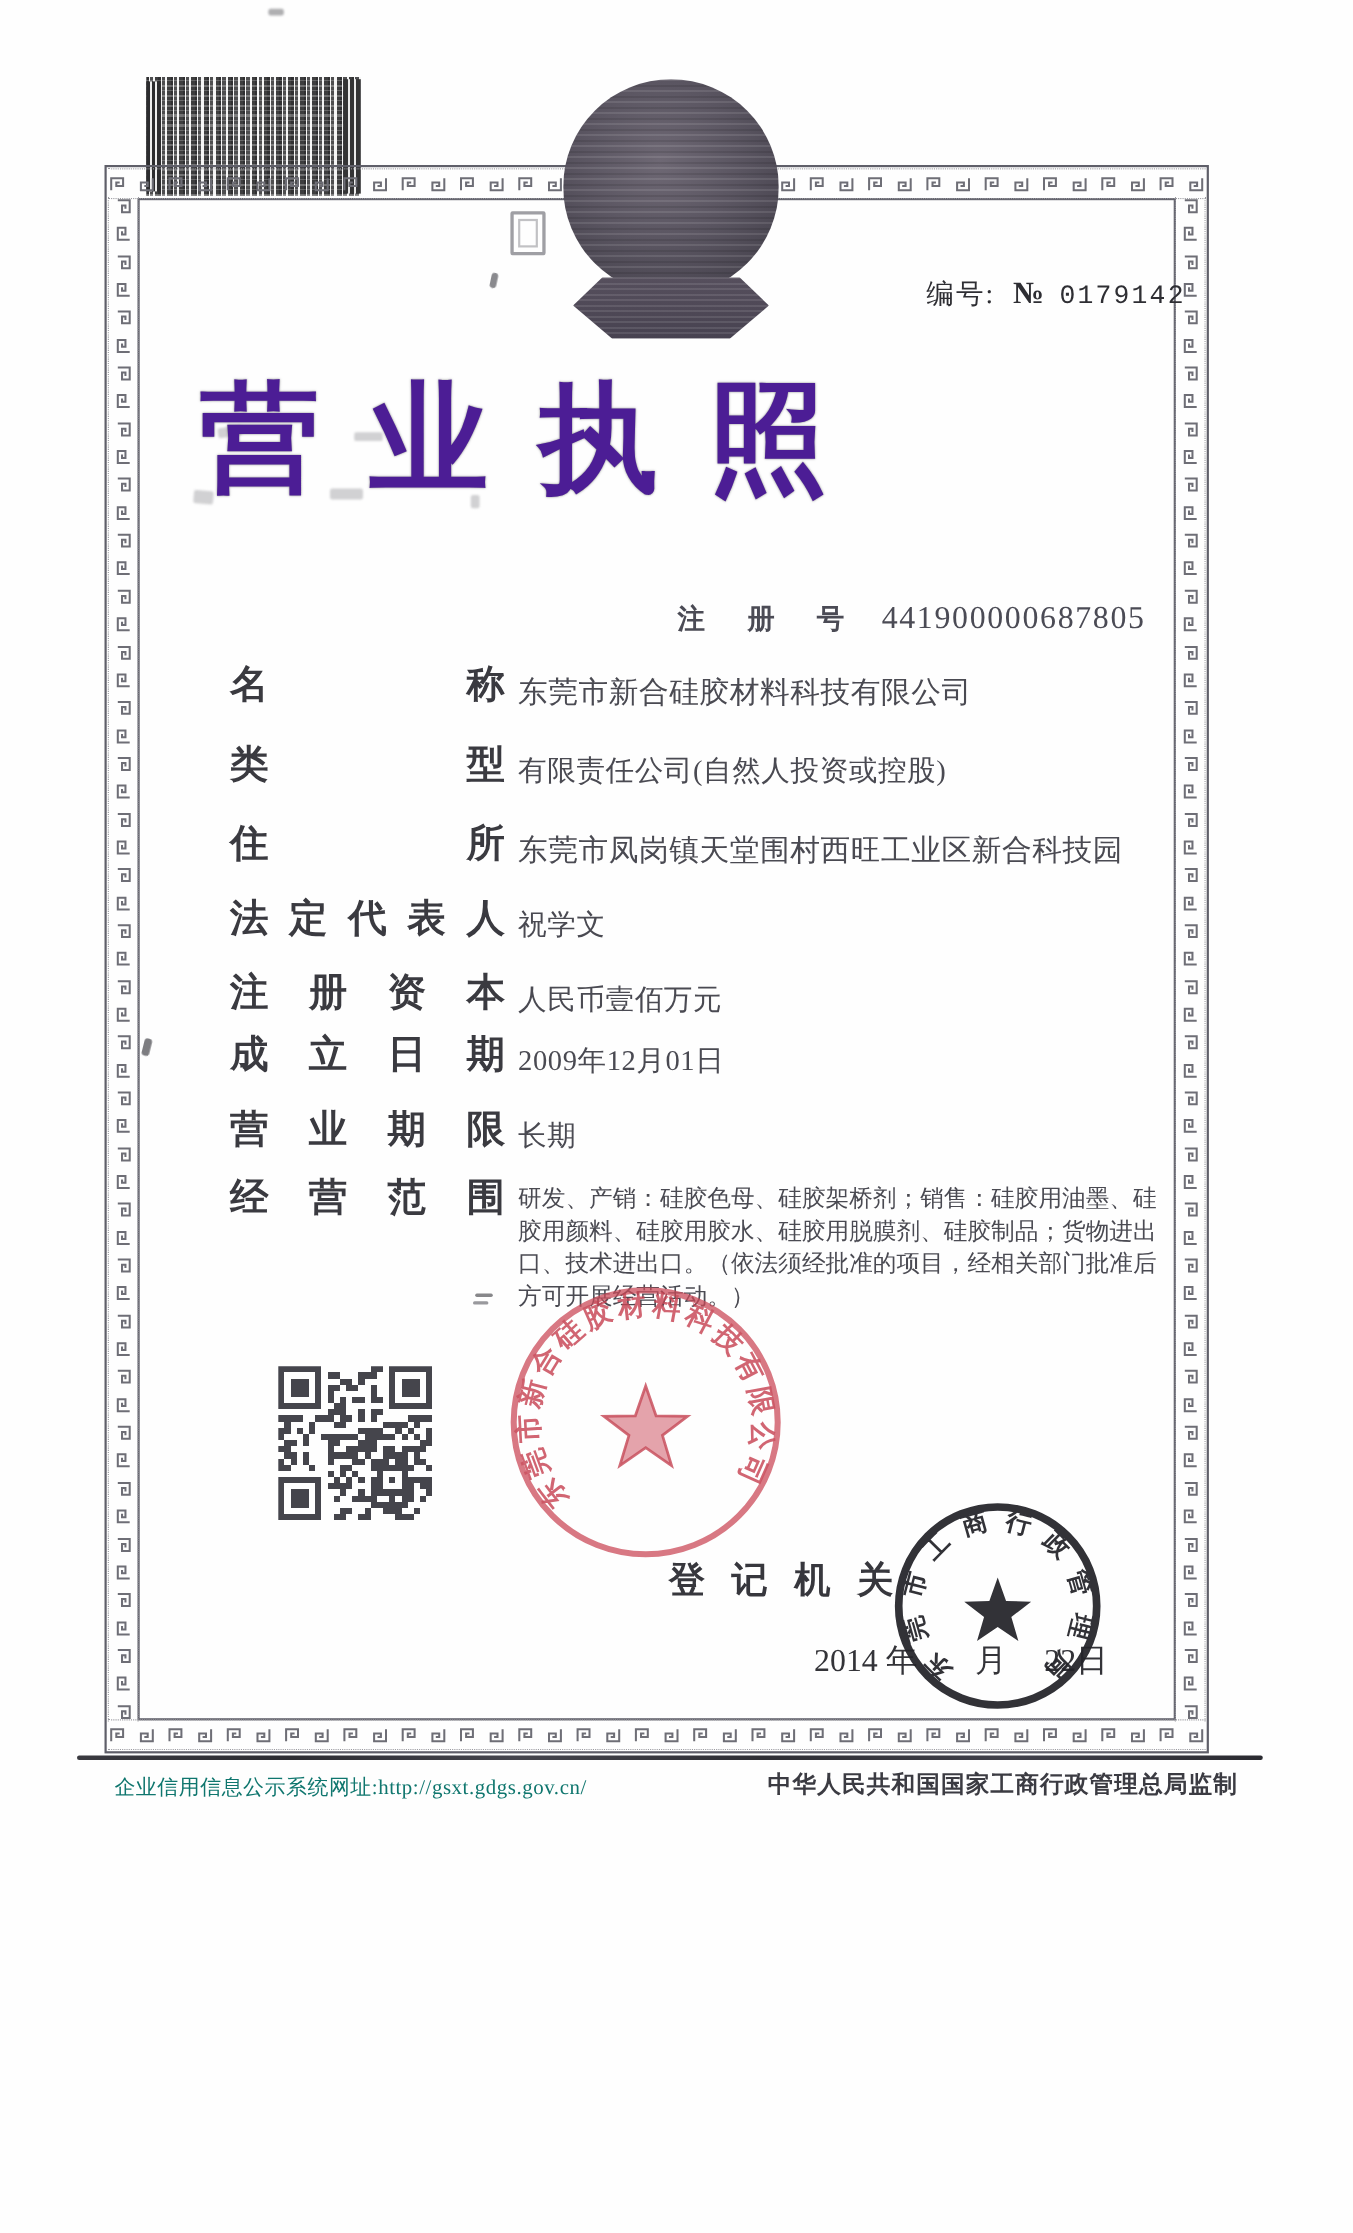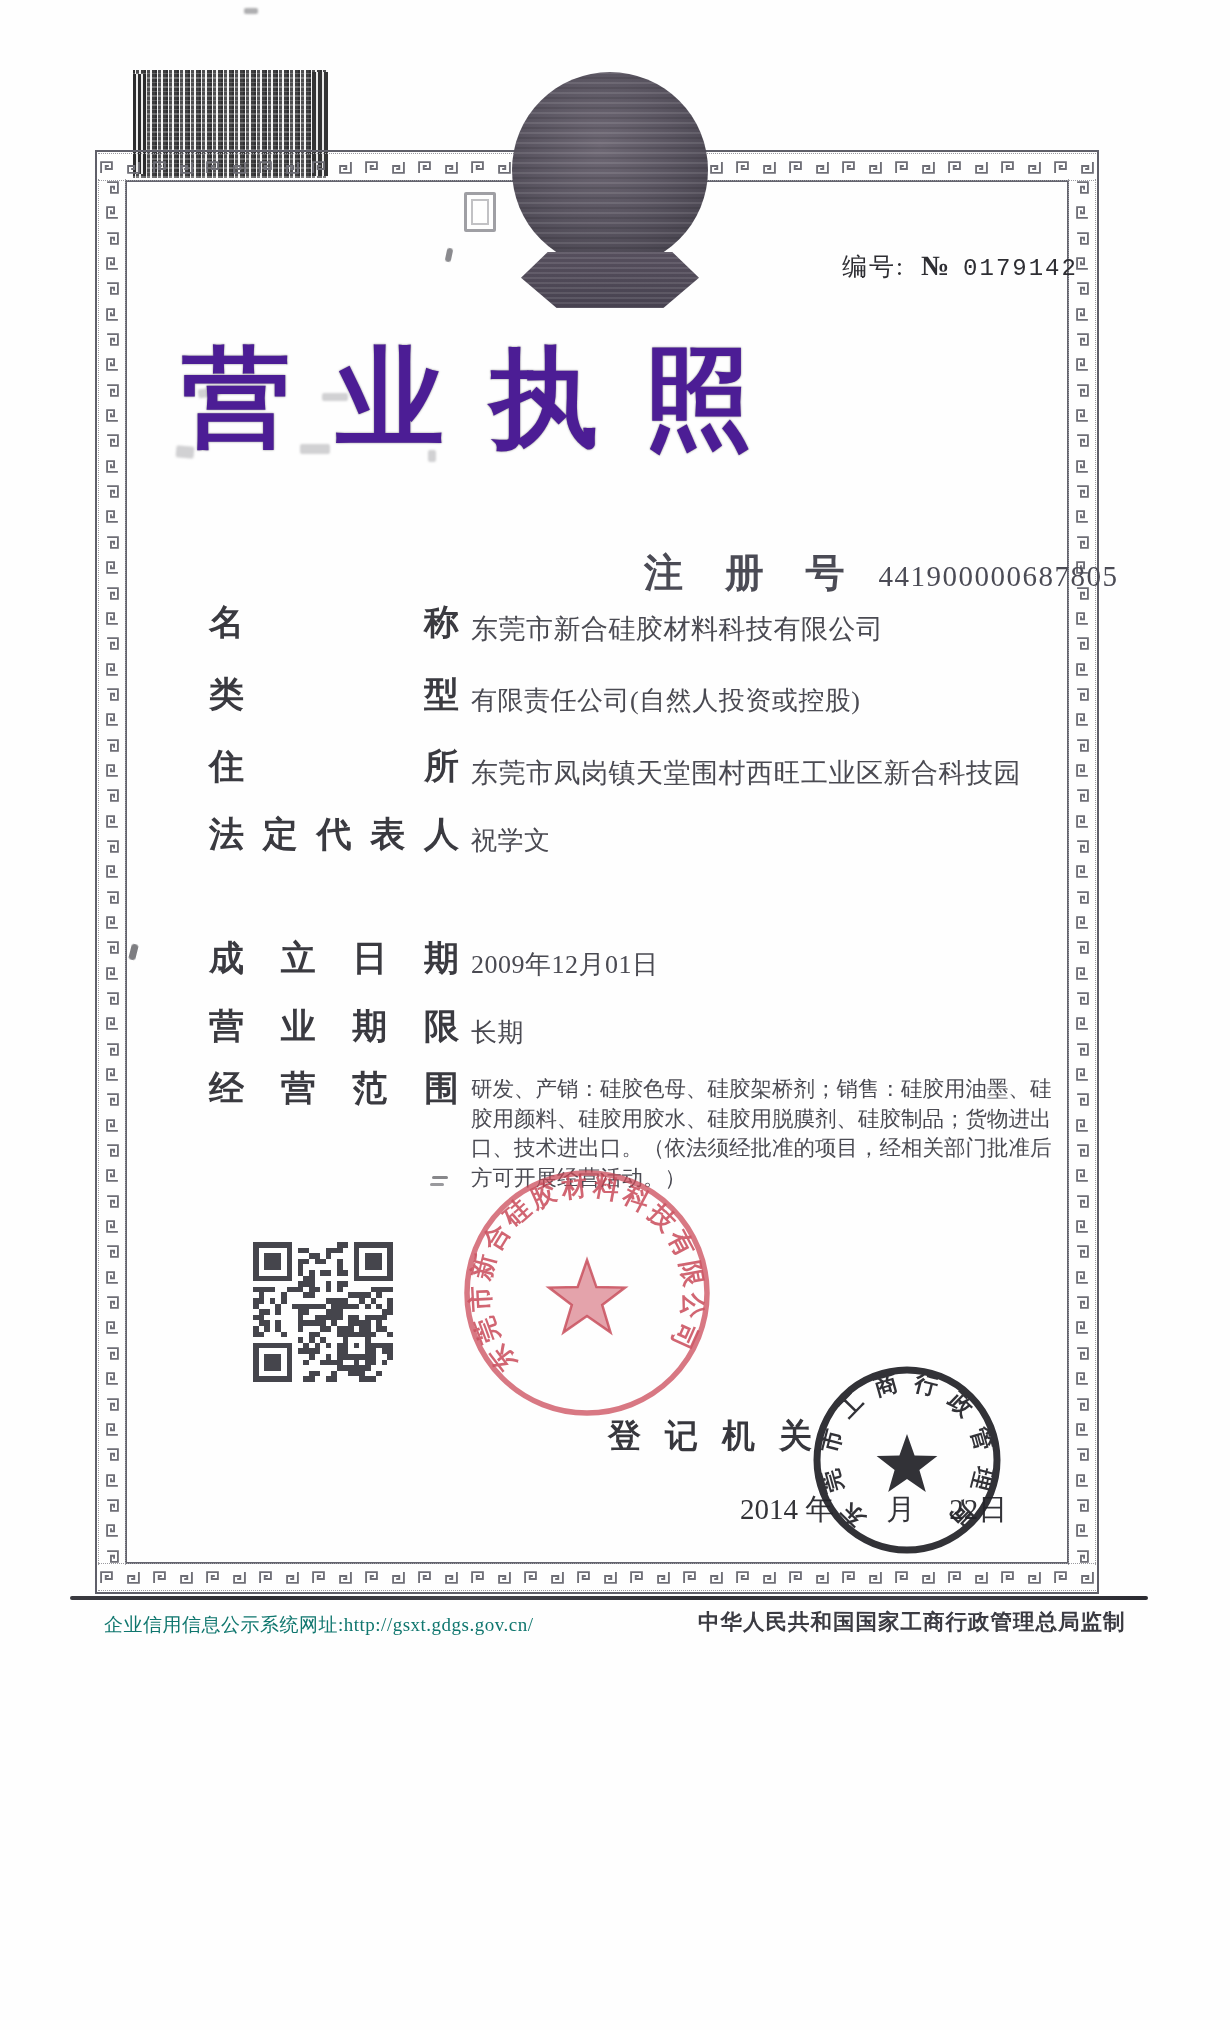--- a/index.html
+++ b/index.html
@@ -43,21 +43,21 @@
   .serial{position:absolute;top:250px;left:842px;z-index:2;color:#2e2e33;white-space:nowrap;}
   .serial .lab{font-size:25px;letter-spacing:2px;}
   .serial .sym{font-size:28px;font-weight:bold;margin:0 10px 0 12px;}
   .serial .num{font-family:"Liberation Mono",monospace;font-size:24px;letter-spacing:2px;}
 
   .cert-title{position:absolute;top:326px;left:150px;width:680px;text-align:center;z-index:2;
     font-size:108px;font-weight:800;letter-spacing:46px;color:#4c1d95;
     text-shadow:0 0 2px rgba(45,45,50,.65);}
 
   .regno{position:absolute;top:546px;left:616px;z-index:2;white-space:nowrap;color:#4b4b55;}
-  .regno .lab{font-size:39px;letter-spacing:16px;font-weight:600;margin-left:28px;}
+  .regno .lab{font-size:25px;letter-spacing:16px;font-weight:600;}
   .regno .val{font-size:29px;letter-spacing:1.5px;margin-left:14px;}
 
   
   .field-row{position:absolute;left:195px;display:flex;align-items:flex-start;z-index:2;}
   .flabel{width:250px;flex:0 0 250px;font-size:35px;font-weight:700;color:#3a3a40;
     text-align:justify;text-align-last:justify;line-height:1.1;margin-left:14px;}
   .fvalue{margin-left:12px;padding-top:7px;font-size:26px;color:#4a4a52;letter-spacing:.5px;white-space:nowrap;}
   .row-0{top:604px;} .row-0 .fvalue{font-size:27px;}
   .row-1{top:676px;}
   .row-2{top:748px;} .row-2 .fvalue{font-size:27px;}
@@ -720,20 +720,24 @@
     <div class="flabel">类型</div>
     <div class="fvalue">有限责任公司(自然人投资或控股)</div>
   </div>
   <div class="field-row row-2">
     <div class="flabel">住所</div>
     <div class="fvalue">东莞市凤岗镇天堂围村西旺工业区新合科技园</div>
   </div>
   <div class="field-row row-3">
     <div class="flabel">法定代表人</div>
     <div class="fvalue">祝学文</div>
+  </div>
+  <div class="field-row row-4">
+    <div class="flabel">注册资本</div>
+    <div class="fvalue">人民币壹佰万元</div>
   </div>
   <div class="field-row row-5">
     <div class="flabel">成立日期</div>
     <div class="fvalue">2009年12月01日</div>
   </div>
   <div class="field-row row-6">
     <div class="flabel">营业期限</div>
     <div class="fvalue">长期</div>
   </div>
   <div class="field-row row-7">

